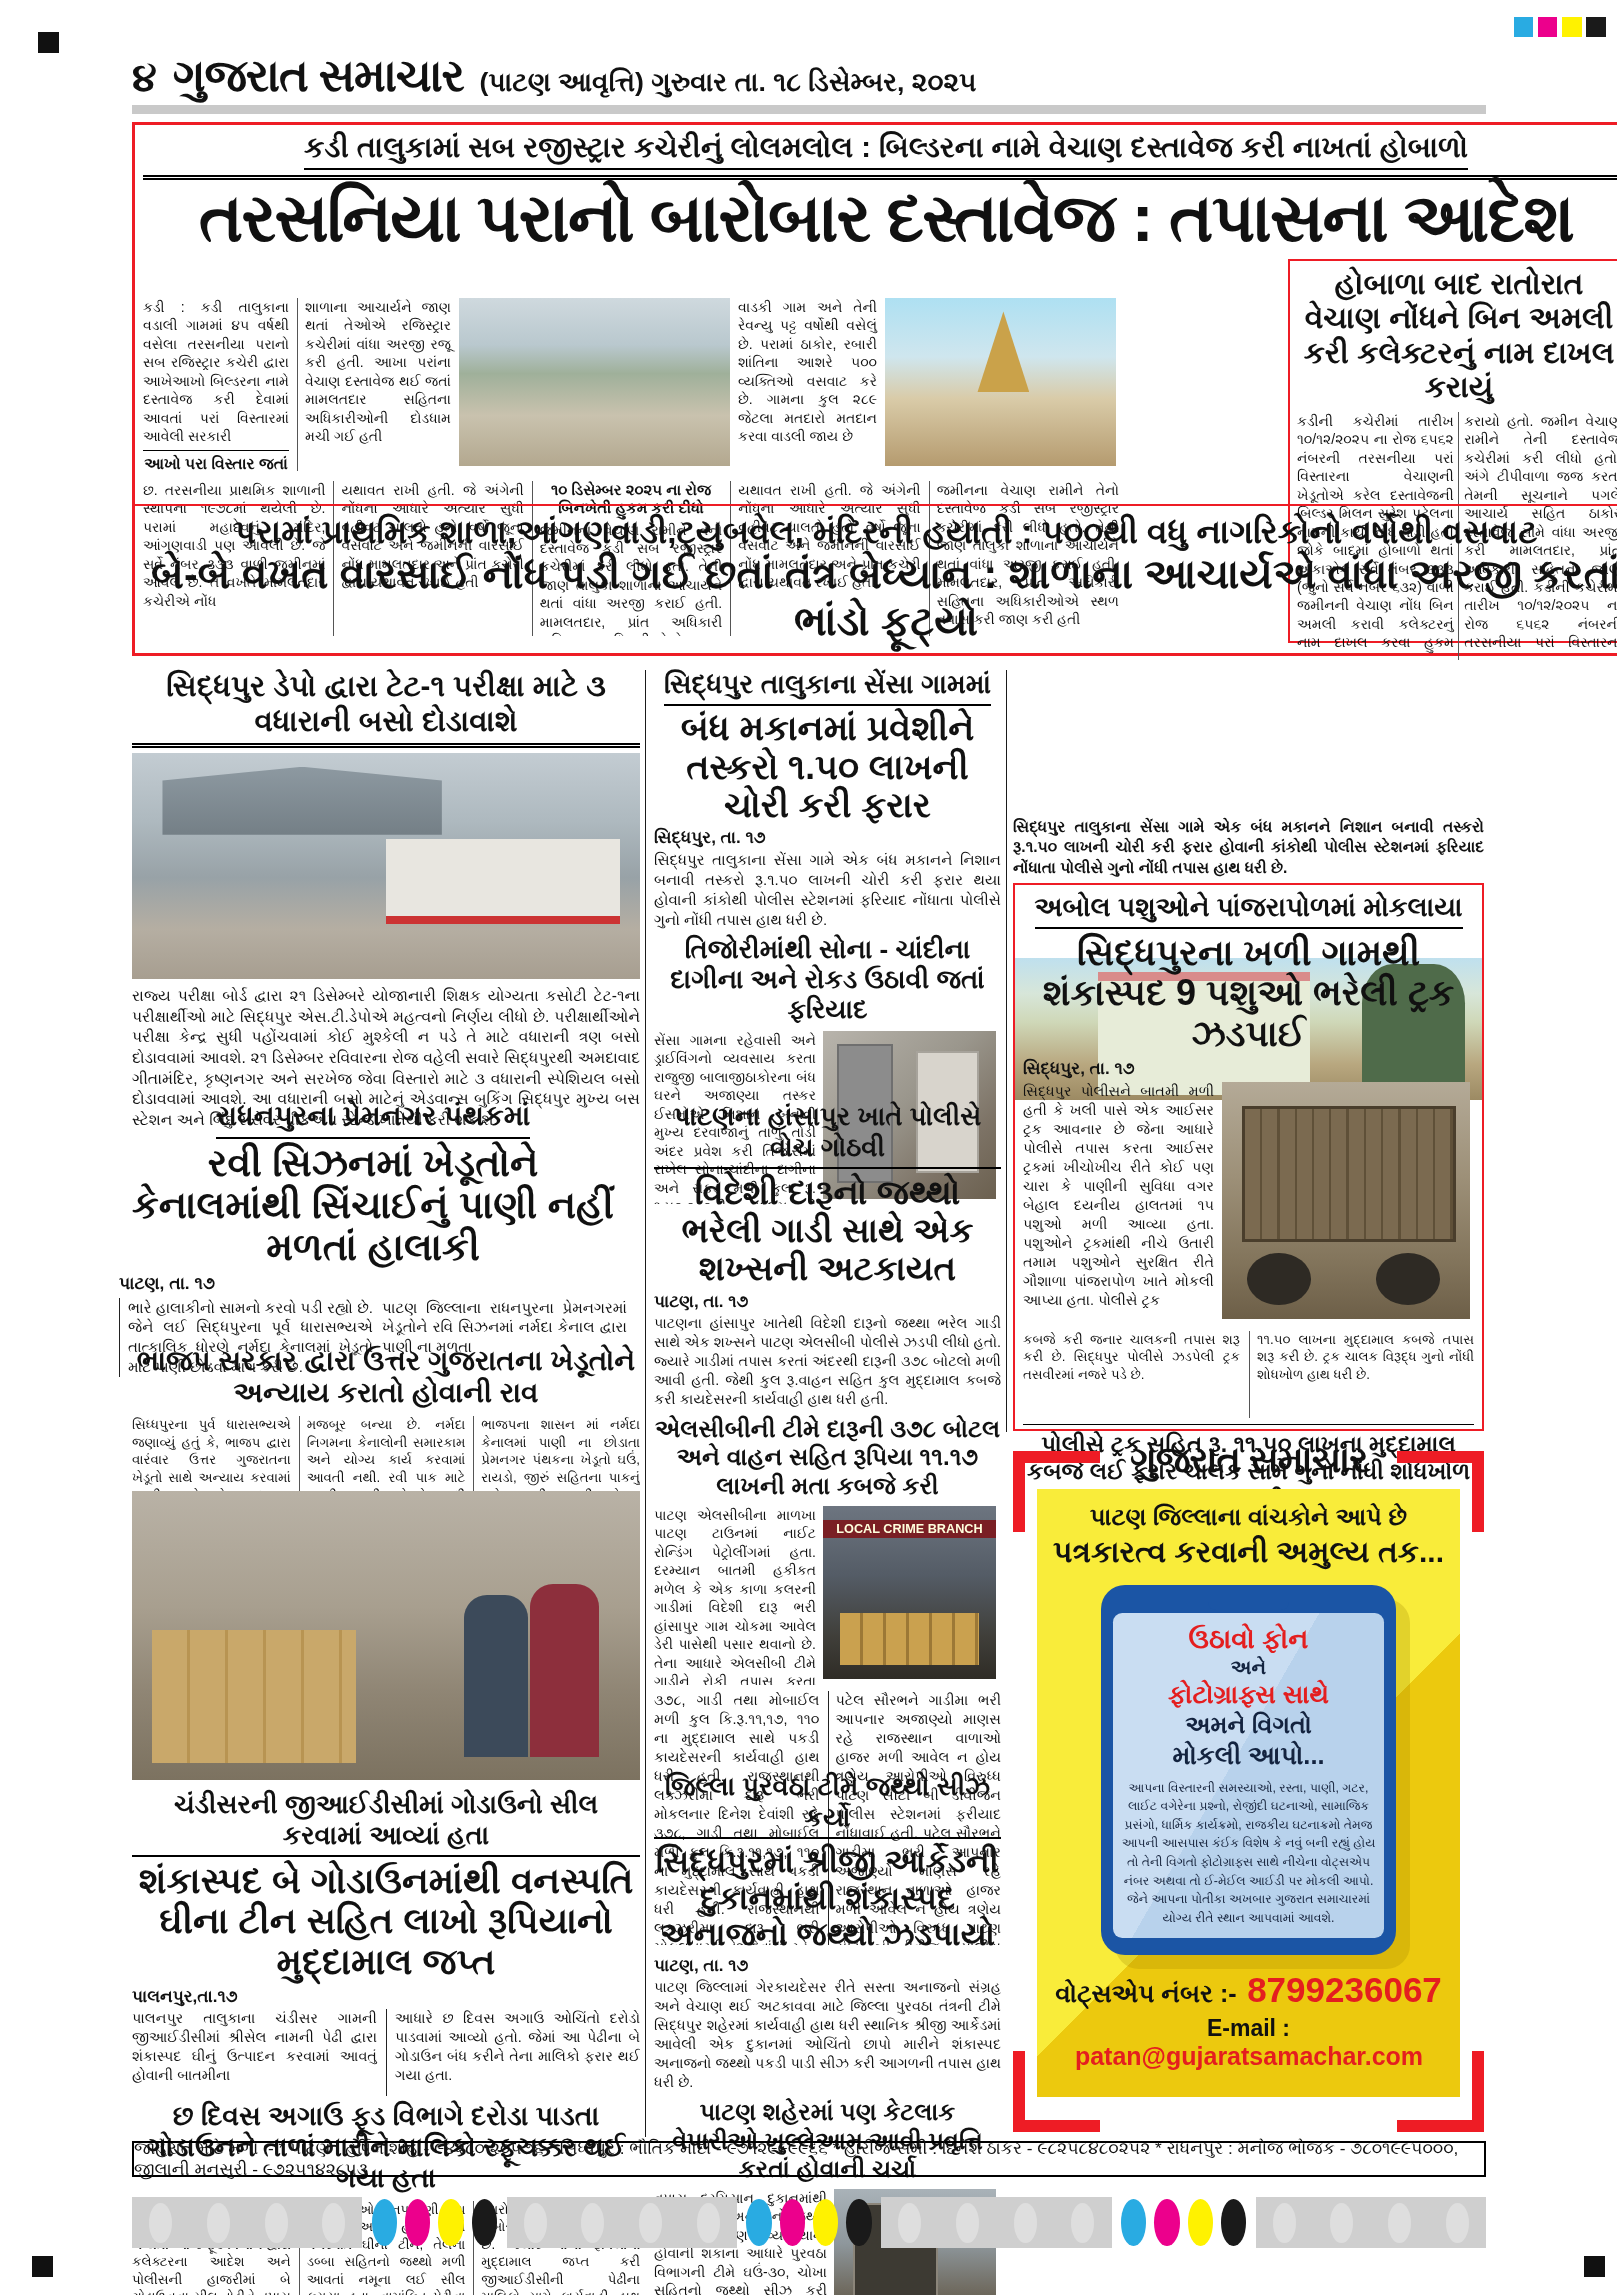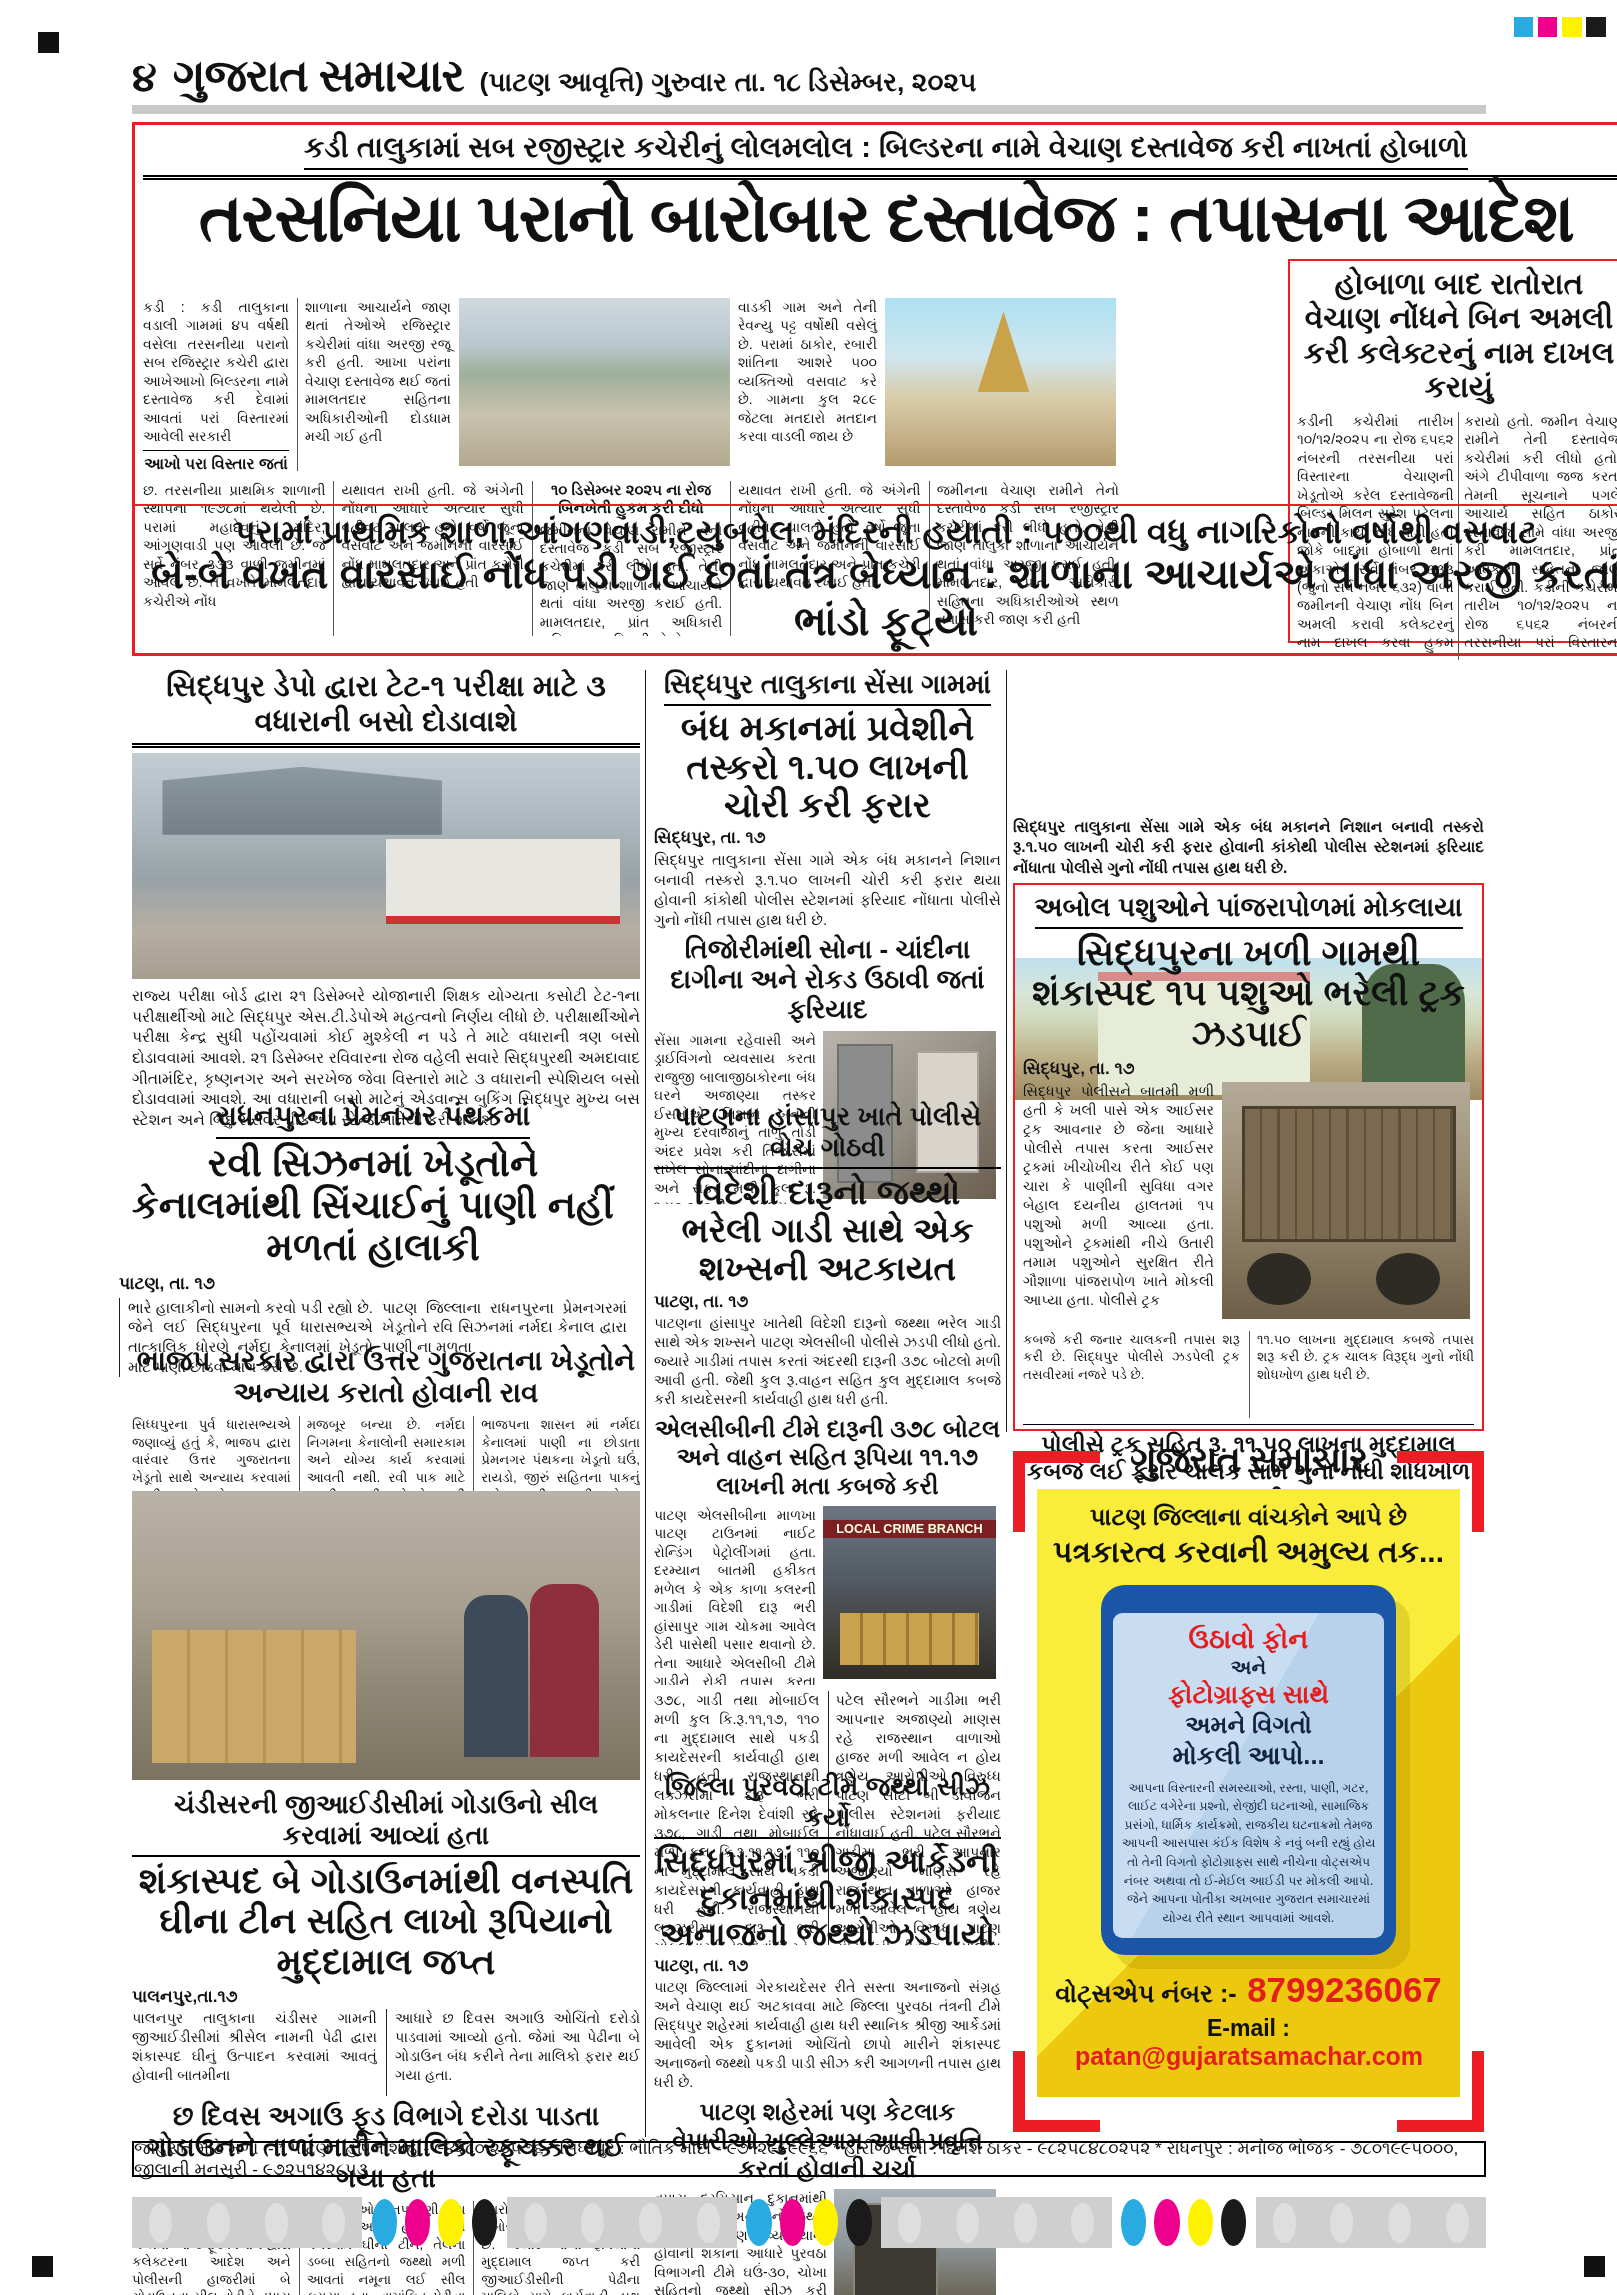--- a/index.html
+++ b/index.html
@@ -197,21 +197,21 @@
   </div>
 
   <div class="abs photo" style="left:1013px;top:669px;width:471px;height:142px;background:linear-gradient(180deg,#bfe0ee 0%,#d7e6d9 25%,#cfd8b8 45%,#b8a77f 75%,#9c8a63 100%);">
     <div style="position:absolute;left:18%;top:10%;width:45%;height:80%;background:#e7ecd8;border-top:9.2px solid #d98b8b;"></div>
     <div style="position:absolute;right:4%;top:4%;width:22%;height:92%;background:#4f6b4a;border-radius:30% 30% 0 0;"></div>
   </div>
   <div class="abs body-txt capbold" style="left:1013px;top:817px;width:471px;font-size:15.6px;line-height:1.3;">સિદ્ધપુર તાલુકાના સેંસા ગામે એક બંધ મકાનને નિશાન બનાવી તસ્કરો રૂ.૧.૫૦ લાખની ચોરી કરી ફરાર હોવાની કાંકોથી પોલીસ સ્ટેશનમાં ફરિયાદ નોંધાતા પોલીસે ગુનો નોંધી તપાસ હાથ ધરી છે.</div>
 
   <div class="abs redbox" style="left:1013px;top:883px;width:471px;height:548px;box-sizing:border-box;padding:7px 8px;border-width:2.9px;">
     <div class="strap" style="font-size:26.6px;"><span>અબોલ પશુઓને પાંજરાપોળમાં મોકલાયા</span></div>
-    <div class="c xb" style="font-size:36px;line-height:1.12;margin-top:4.6px;">સિદ્ધપુરના ખળી ગામથી શંકાસ્પદ ૧૫ પશુઓ ભરેલી ટ્રક ઝડપાઈ</div>
+    <div class="c xb" style="font-size:36px;line-height:1.12;margin-top:4.6px;">સિદ્ધપુરના ખળી ગામથી શંકાસ્પદ 9 પશુઓ ભરેલી ટ્રક ઝડપાઈ</div>
     <div class="dateline" style="font-size:17px;margin-top:4.6px;">સિદ્ધપુર, તા. ૧૭</div>
     <div style="display:flex;gap:8px;margin-top:3.5px;height:243px;overflow:hidden;">
       <div class="body-txt" style="width:191px;font-size:14.4px;">સિદ્ધપુર પોલીસને બાતમી મળી હતી કે ખલી પાસે એક આઈસર ટ્રક આવનાર છે જેના આધારે પોલીસે તપાસ કરતા આઈસર ટ્રકમાં ખીચોખીચ રીતે કોઈ પણ ચારા કે પાણીની સુવિધા વગર બેહાલ દયનીય હાલતમાં ૧૫ પશુઓ મળી આવ્યા હતા. પશુઓને ટ્રકમાંથી નીચે ઉતારી તમામ પશુઓને સુરક્ષિત રીતે ગૌશાળા પાંજરાપોળ ખાતે મોકલી આપ્યા હતા. પોલીસે ટ્રક</div>
       <div class="photo" style="width:248px;height:237px;background:linear-gradient(180deg,#b4aa97 0%,#9d9078 40%,#83755c 75%,#6d5f48 100%);">
         <div style="position:absolute;left:8%;top:10%;width:84%;height:55%;background:repeating-linear-gradient(90deg,#7b6a50 0 15px,#5f5038 15px 17.3px);border:3.5px solid #4a3e2c;"></div>
         <div style="position:absolute;left:10%;bottom:6%;width:26%;height:22%;background:#2e2a24;border-radius:50%;"></div>
         <div style="position:absolute;right:12%;bottom:6%;width:26%;height:22%;background:#2e2a24;border-radius:50%;"></div>
       </div>
     </div>
     <div style="display:flex;gap:9.2px;margin-top:5.8px;height:87px;overflow:hidden;">

